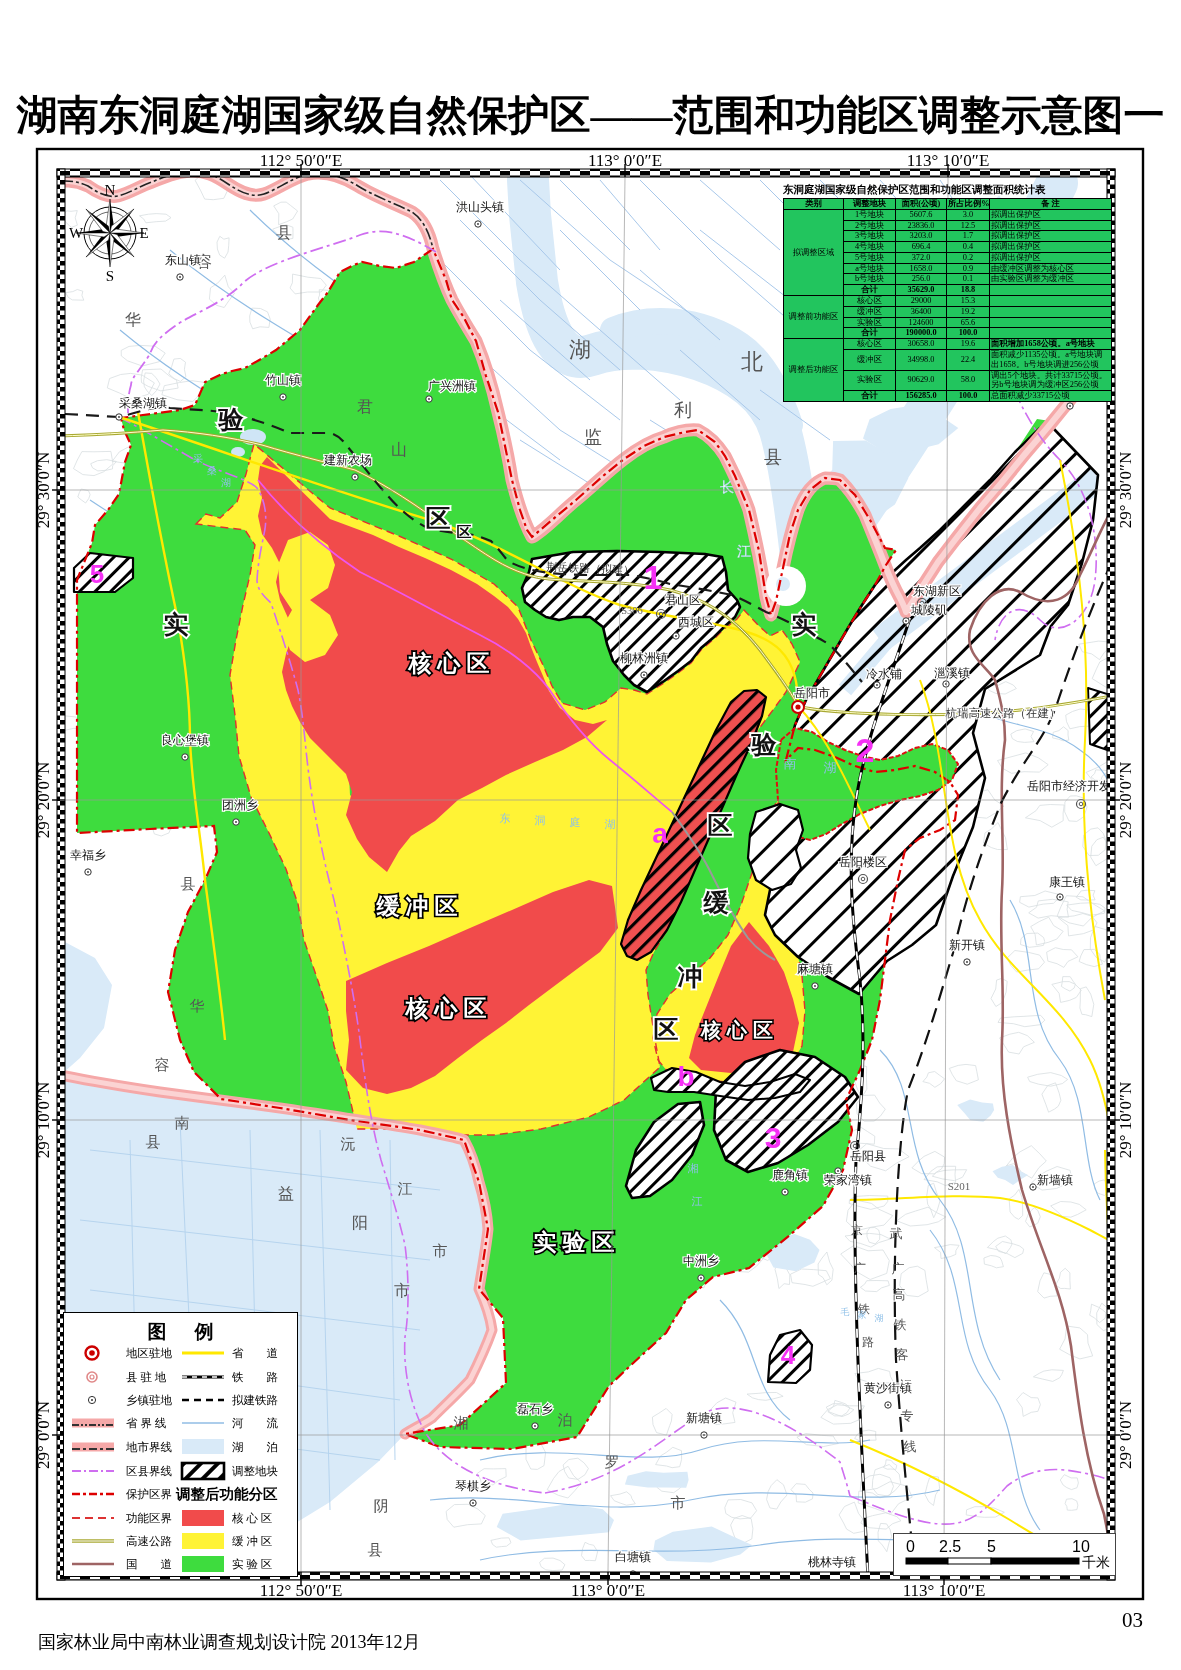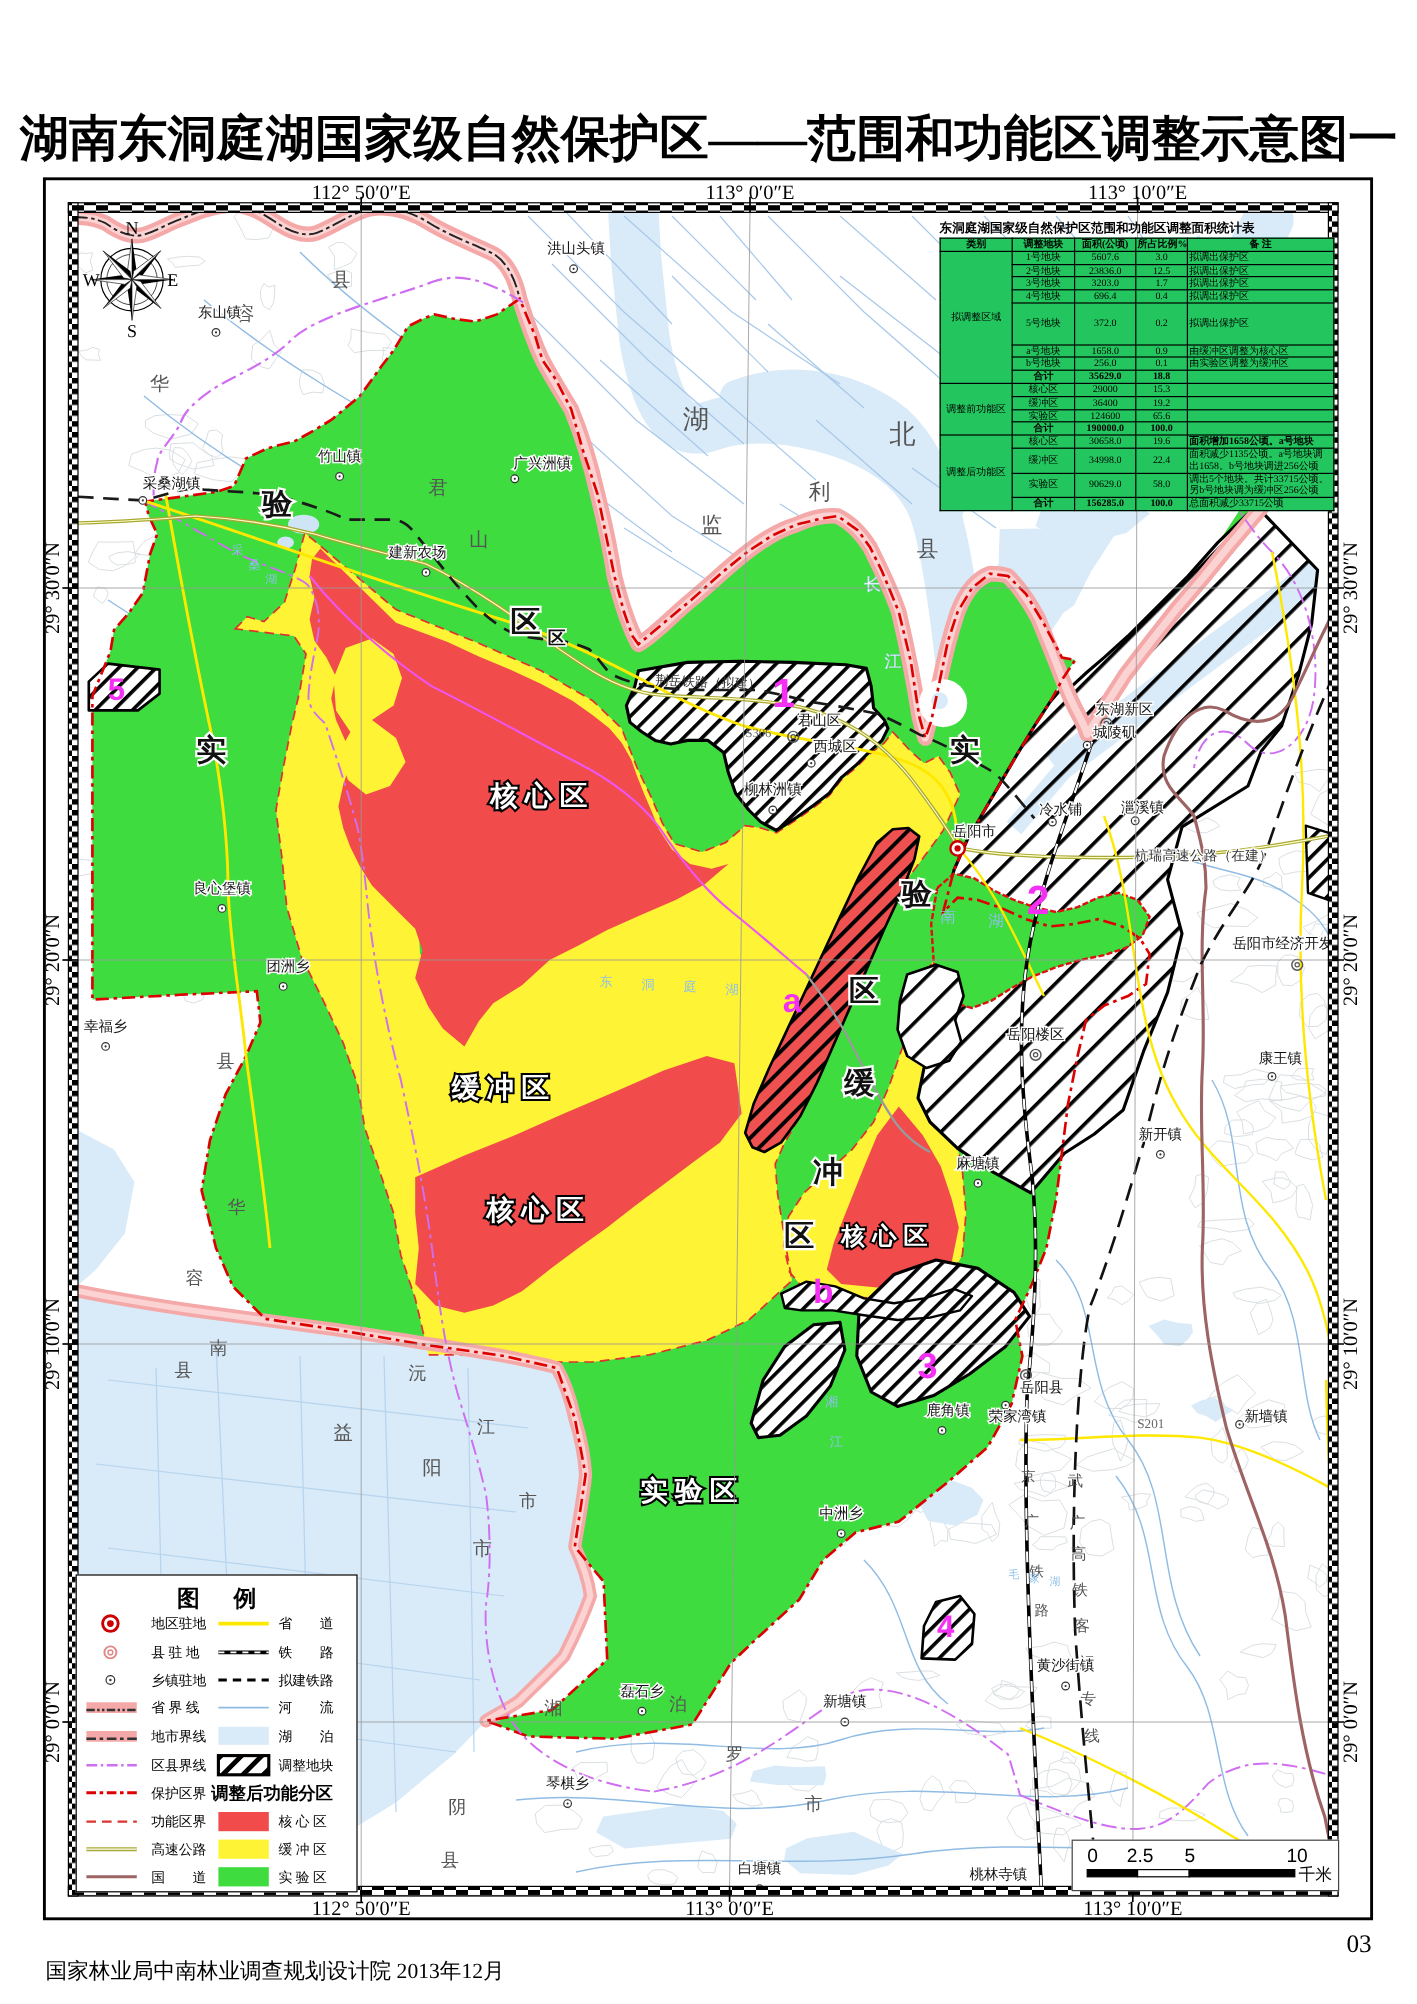--- a/index.html
+++ b/index.html
@@ -626,21 +626,21 @@
           <td rowspan="1" style="border:0.6px solid #000;padding:0 1px;text-align:center;overflow:hidden;height:9.6px;">1.7</td>
           <td rowspan="1" style="border:0.6px solid #000;padding:0 1px;text-align:left;overflow:hidden;height:9.6px;">拟调出保护区</td>
         </tr>
         <tr style="height:10px;margin-top:44px;">
           <td rowspan="1" style="border:0.6px solid #000;padding:0 1px;text-align:center;overflow:hidden;height:9.6px;">4号地块</td>
           <td rowspan="1" style="border:0.6px solid #000;padding:0 1px;text-align:center;overflow:hidden;height:9.6px;">696.4</td>
           <td rowspan="1" style="border:0.6px solid #000;padding:0 1px;text-align:center;overflow:hidden;height:9.6px;">0.4</td>
           <td rowspan="1" style="border:0.6px solid #000;padding:0 1px;text-align:left;overflow:hidden;height:9.6px;">拟调出保护区</td>
         </tr>
         <tr style="height:10px;">
-          <td rowspan="1" style="border:0.6px solid #000;padding:12px 1px;text-align:center;overflow:hidden;height:9.6px;">5号地块</td>
+          <td rowspan="1" style="border:0.6px solid #000;padding:0 1px;text-align:center;overflow:hidden;height:9.6px;">5号地块</td>
           <td rowspan="1" style="border:0.6px solid #000;padding:0 1px;text-align:center;overflow:hidden;height:9.6px;">372.0</td>
           <td rowspan="1" style="border:0.6px solid #000;padding:0 1px;text-align:center;overflow:hidden;height:9.6px;">0.2</td>
           <td rowspan="1" style="border:0.6px solid #000;padding:0 1px;text-align:left;overflow:hidden;height:9.6px;">拟调出保护区</td>
         </tr>
         <tr style="height:10px;">
           <td rowspan="1" style="border:0.6px solid #000;padding:0 1px;text-align:center;overflow:hidden;height:9.6px;">a号地块</td>
           <td rowspan="1" style="border:0.6px solid #000;padding:0 1px;text-align:center;overflow:hidden;height:9.6px;">1658.0</td>
           <td rowspan="1" style="border:0.6px solid #000;padding:0 1px;text-align:center;overflow:hidden;height:9.6px;">0.9</td>
           <td rowspan="1" style="border:0.6px solid #000;padding:0 1px;text-align:left;overflow:hidden;height:9.6px;">由缓冲区调整为核心区</td>
         </tr>

